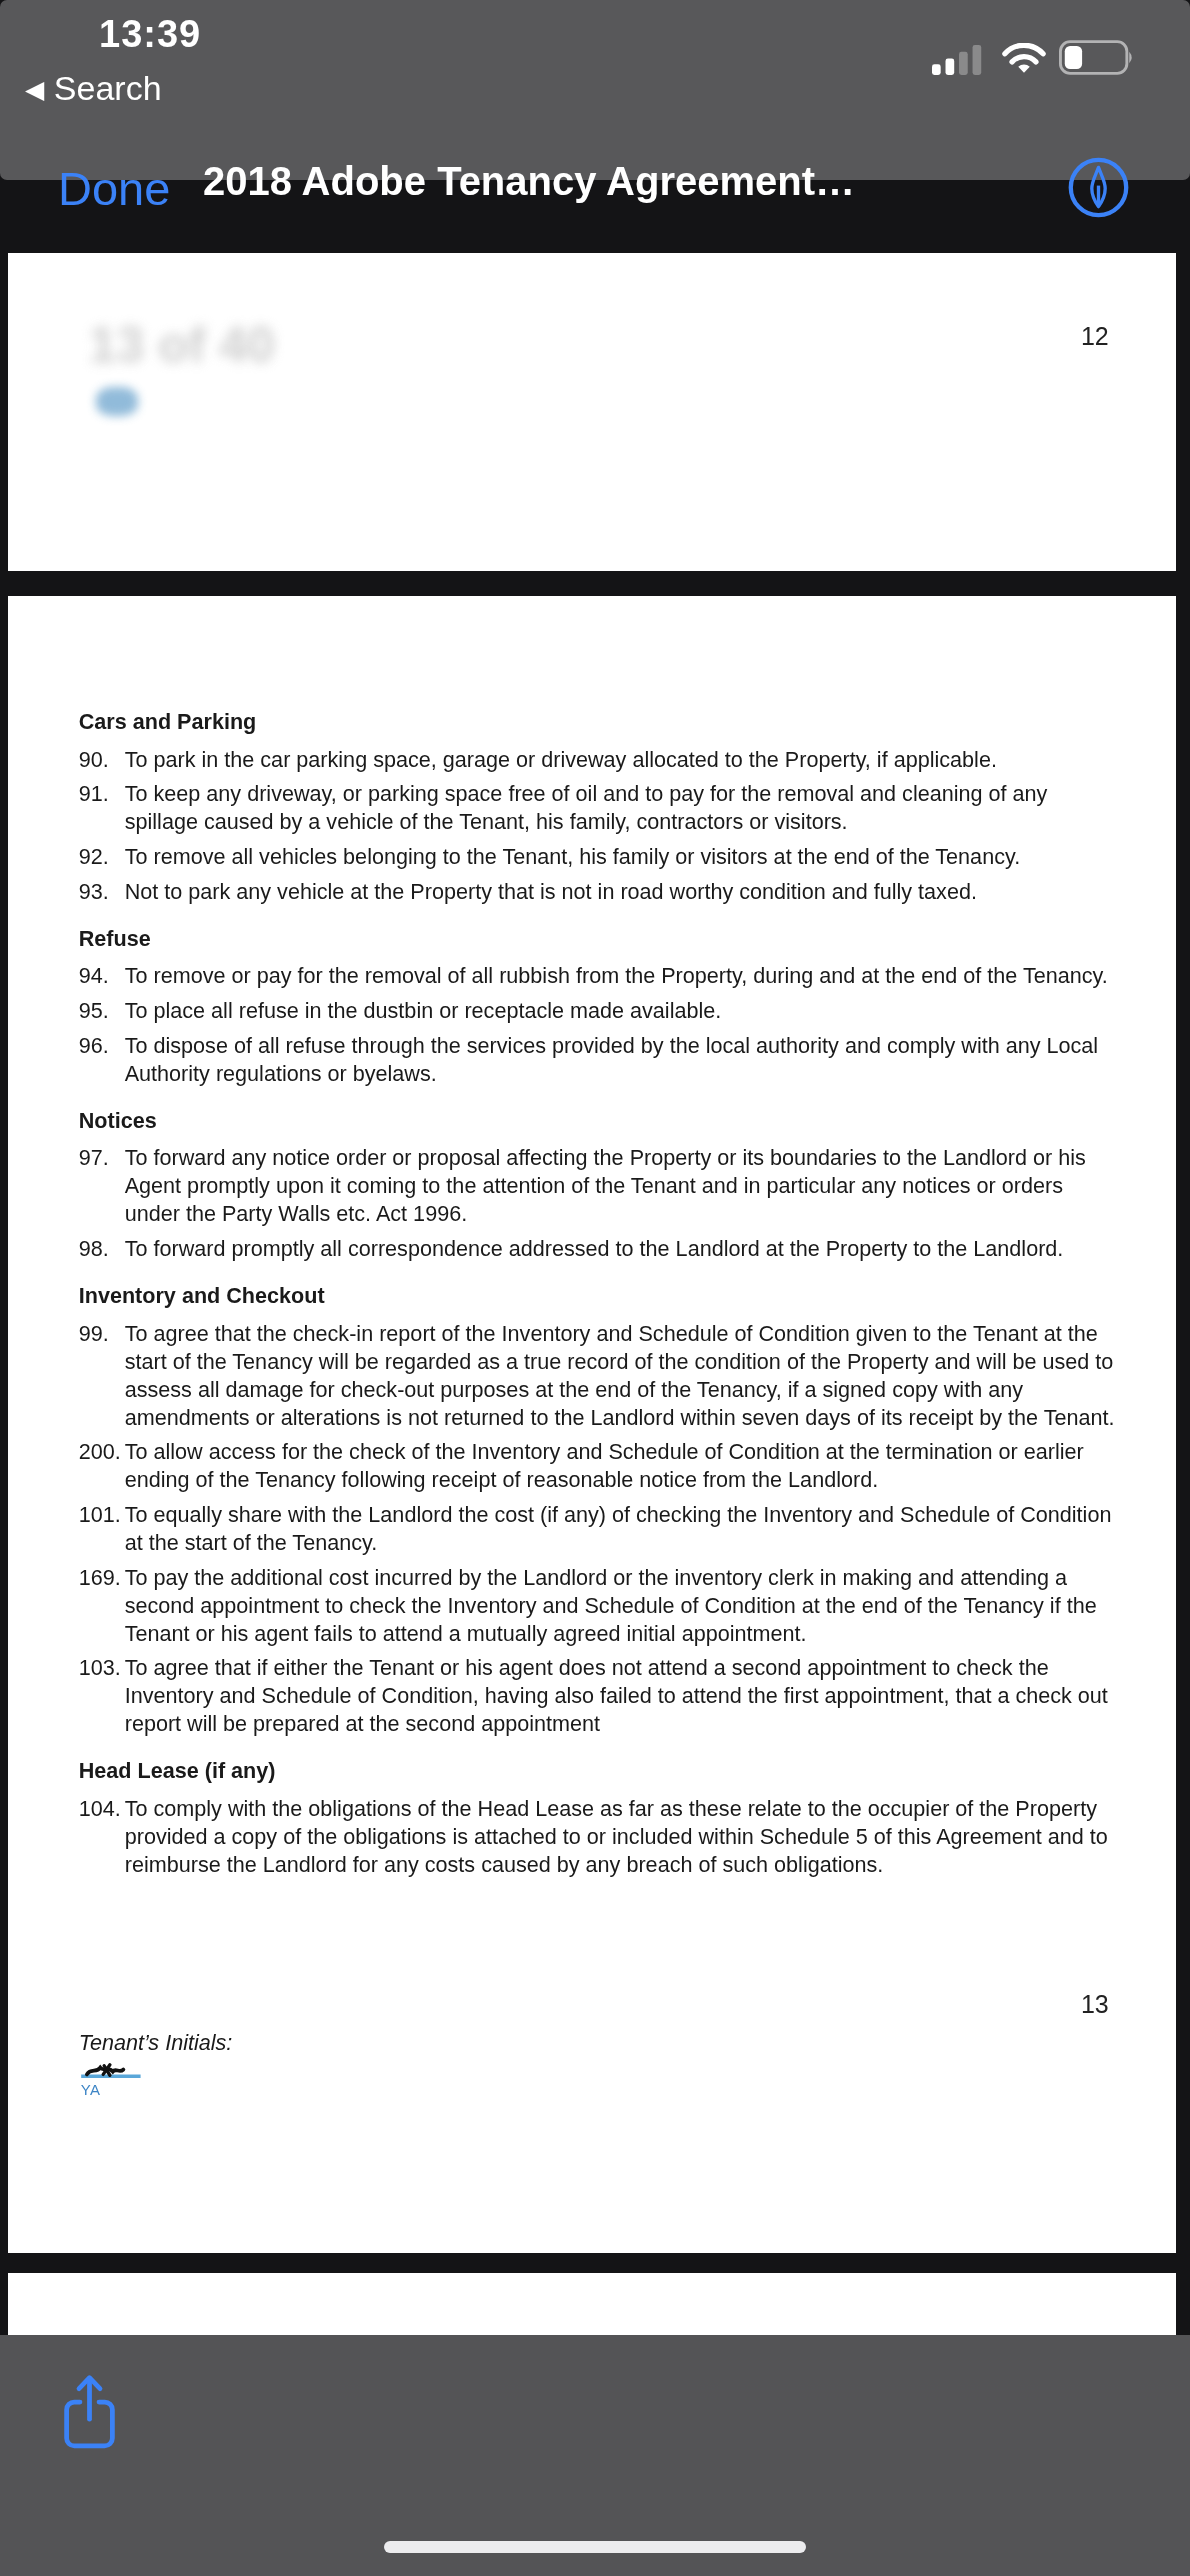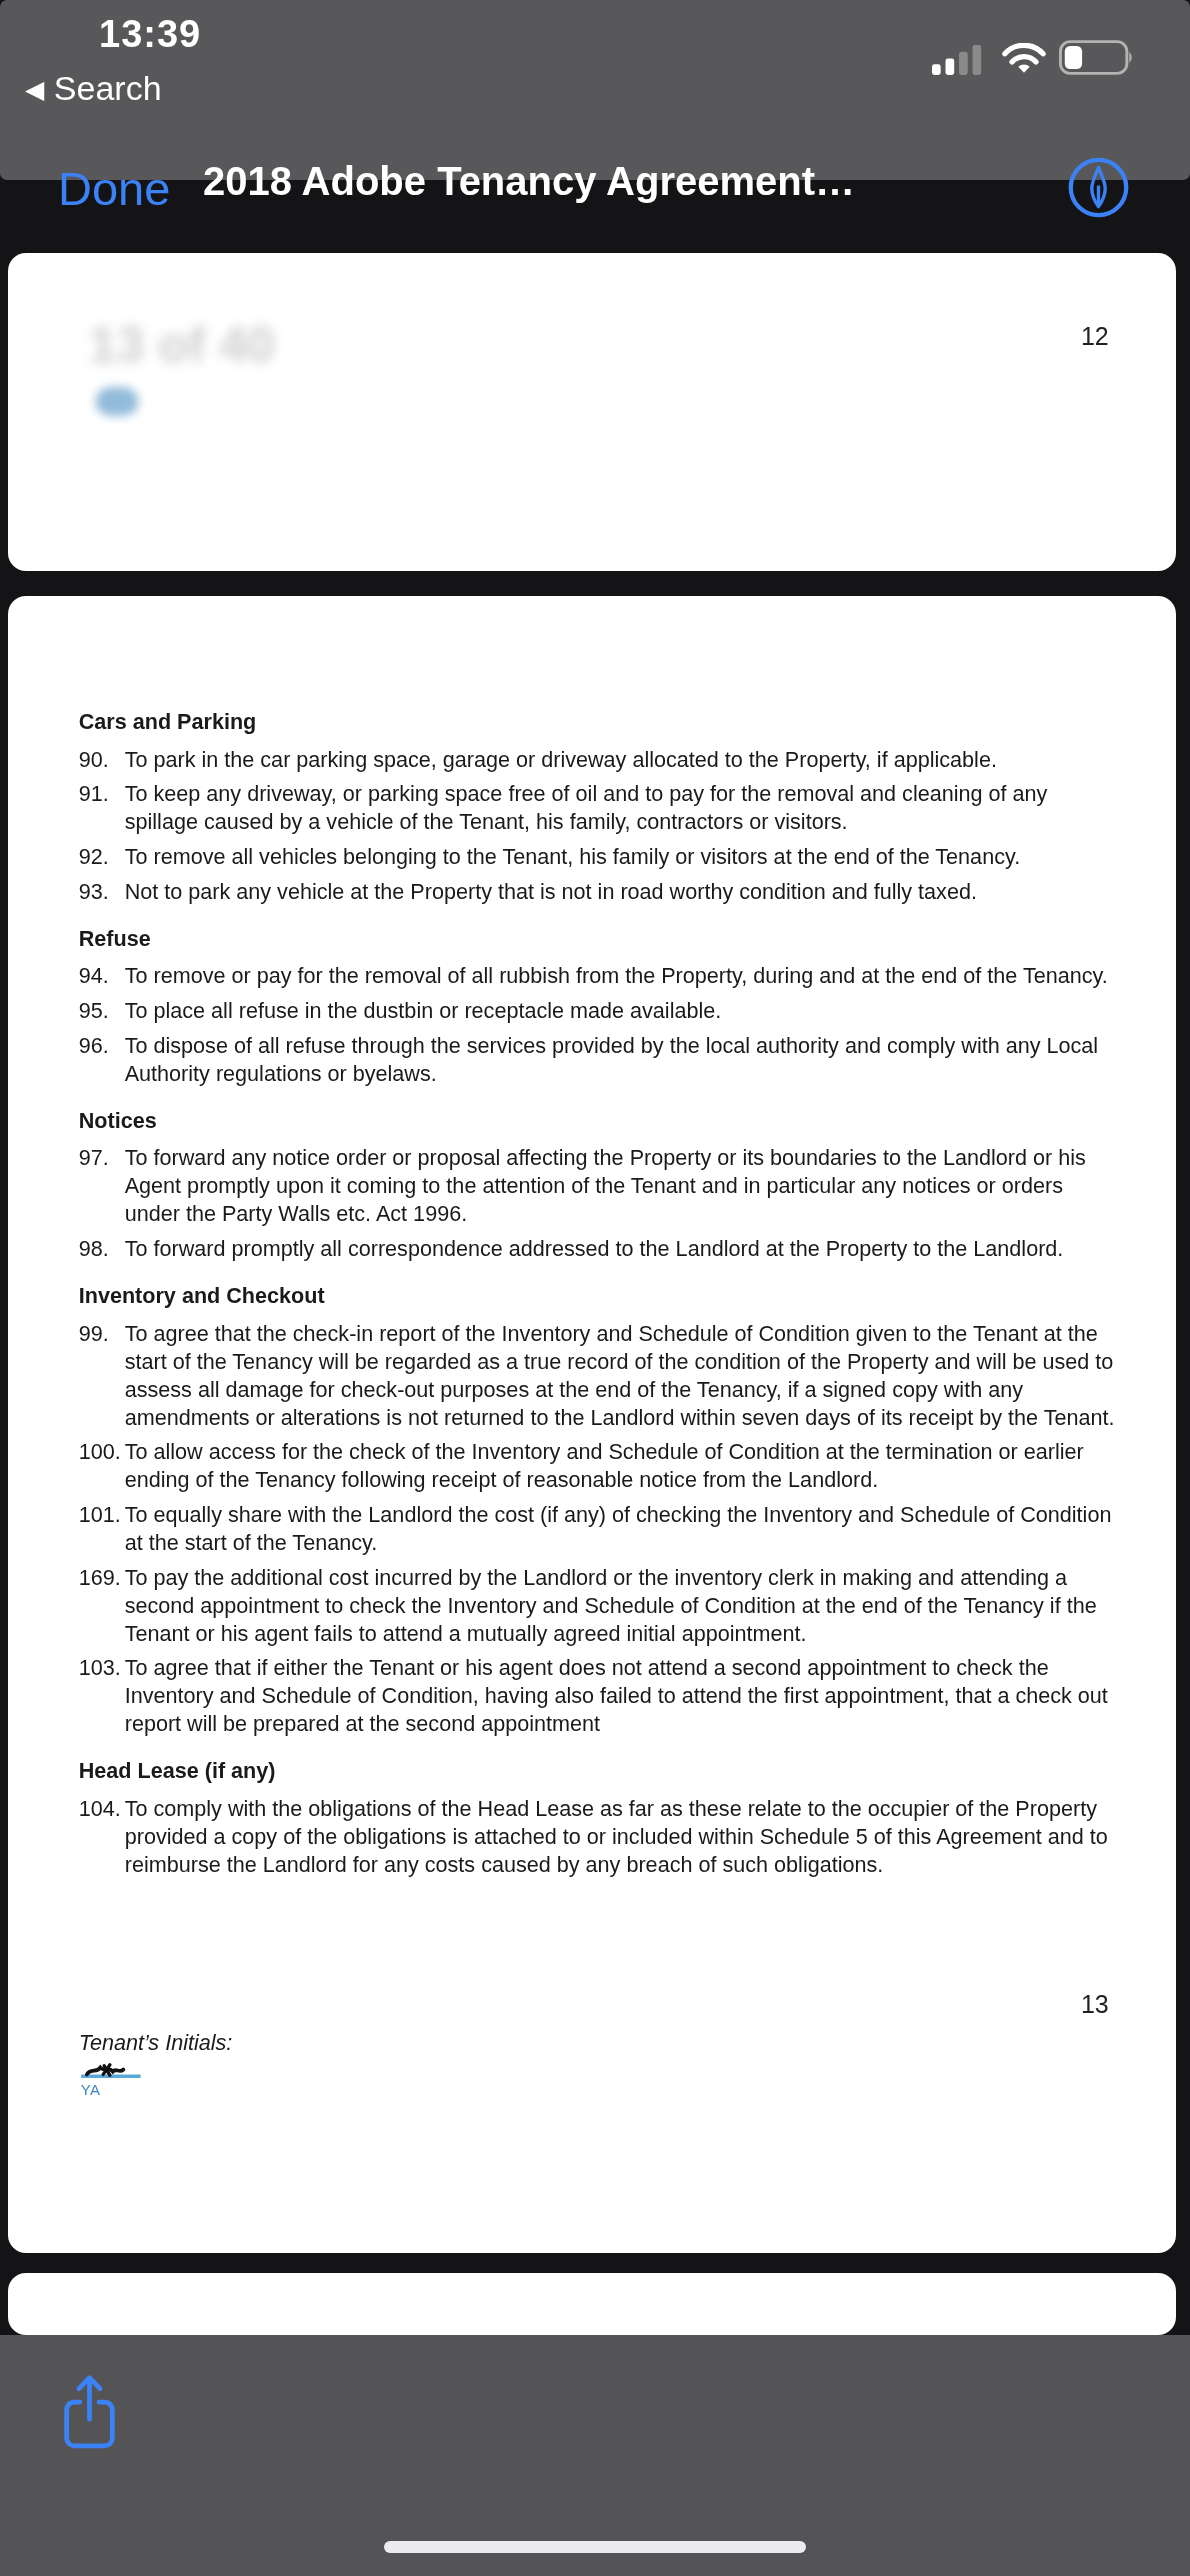--- a/index.html
+++ b/index.html
@@ -35,21 +35,21 @@
   .nav-title{
     position:absolute;left:203px;top:159px;max-width:843px;
     font-size:40px;font-weight:600;color:#fff;
     white-space:nowrap;overflow:hidden;
   }
   .markup-btn{
     position:absolute;right:59px;top:155px;width:65px;height:65px;
   }
   
   .page{
-    position:absolute;left:7.7px;width:1168px;background:#fff;border-radius:18px;
+    position:absolute;left:7.7px;width:1168px;background:#fff;
   }
   .page-prev{top:253px;height:318px;}
   .page-main{top:596px;height:1657px;}
   .page-next{top:2273px;height:62px;}
   .prev-page-number{
     position:absolute;top:69px;right:67px;
     font-size:25px;color:#222;
   }
   .ghost-text{
     position:absolute;left:81px;top:63px;
@@ -189,21 +189,21 @@
       <div class="doc-item">
         <div class="doc-num">98.</div>
         <div class="doc-text">To forward promptly all correspondence addressed to the Landlord at the Property to the Landlord.</div>
       </div>
       <div class="doc-heading">Inventory and Checkout</div>
       <div class="doc-item">
         <div class="doc-num">99.</div>
         <div class="doc-text">To agree that the check-in report of the Inventory and Schedule of Condition given to the Tenant at the start of the Tenancy will be regarded as a true record of the condition of the Property and will be used to assess all damage for check-out purposes at the end of the Tenancy, if a signed copy with any amendments or alterations is not returned to the Landlord within seven days of its receipt by the Tenant.</div>
       </div>
       <div class="doc-item">
-        <div class="doc-num">100.</div>
+        <div class="doc-num">200.</div>
         <div class="doc-text">To allow access for the check of the Inventory and Schedule of Condition at the termination or earlier ending of the Tenancy following receipt of reasonable notice from the Landlord.</div>
       </div>
       <div class="doc-item">
         <div class="doc-num">101.</div>
         <div class="doc-text">To equally share with the Landlord the cost (if any) of checking the Inventory and Schedule of Condition at the start of the Tenancy.</div>
       </div>
       <div class="doc-item">
         <div class="doc-num">169.</div>
         <div class="doc-text">To pay the additional cost incurred by the Landlord or the inventory clerk in making and attending a second appointment to check the Inventory and Schedule of Condition at the end of the Tenancy if the Tenant or his agent fails to attend a mutually agreed initial appointment.</div>
       </div>

